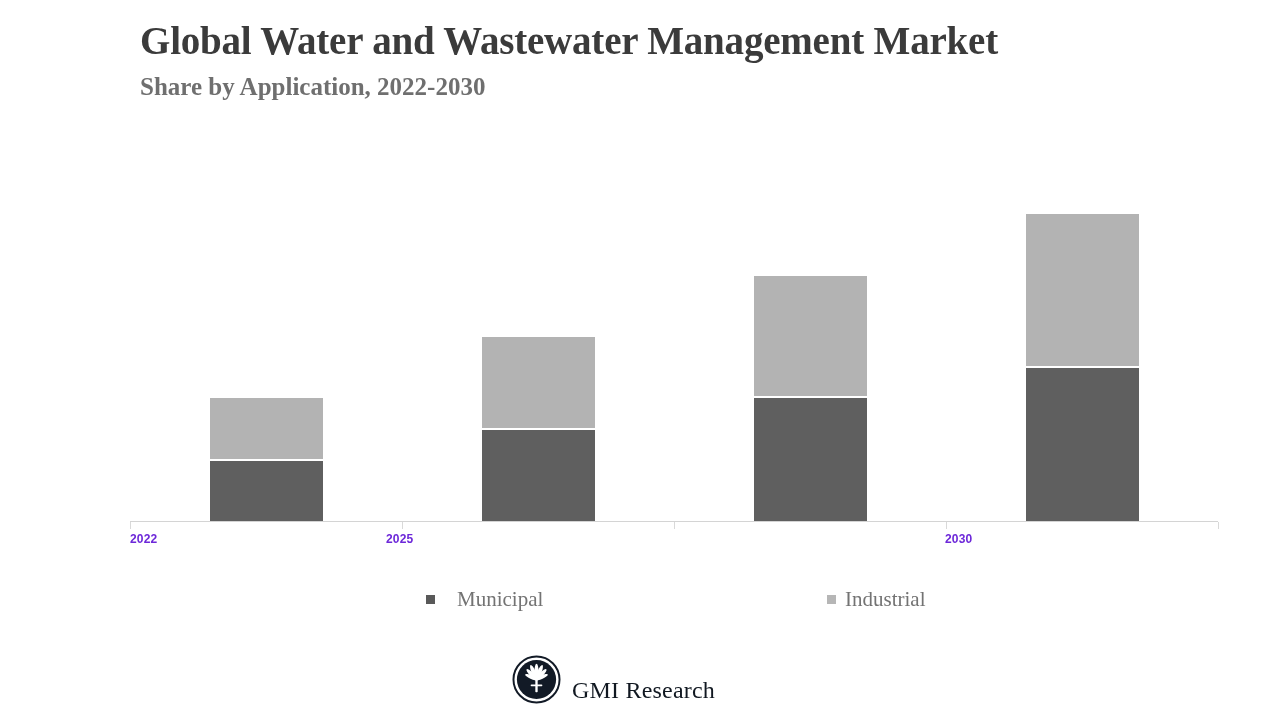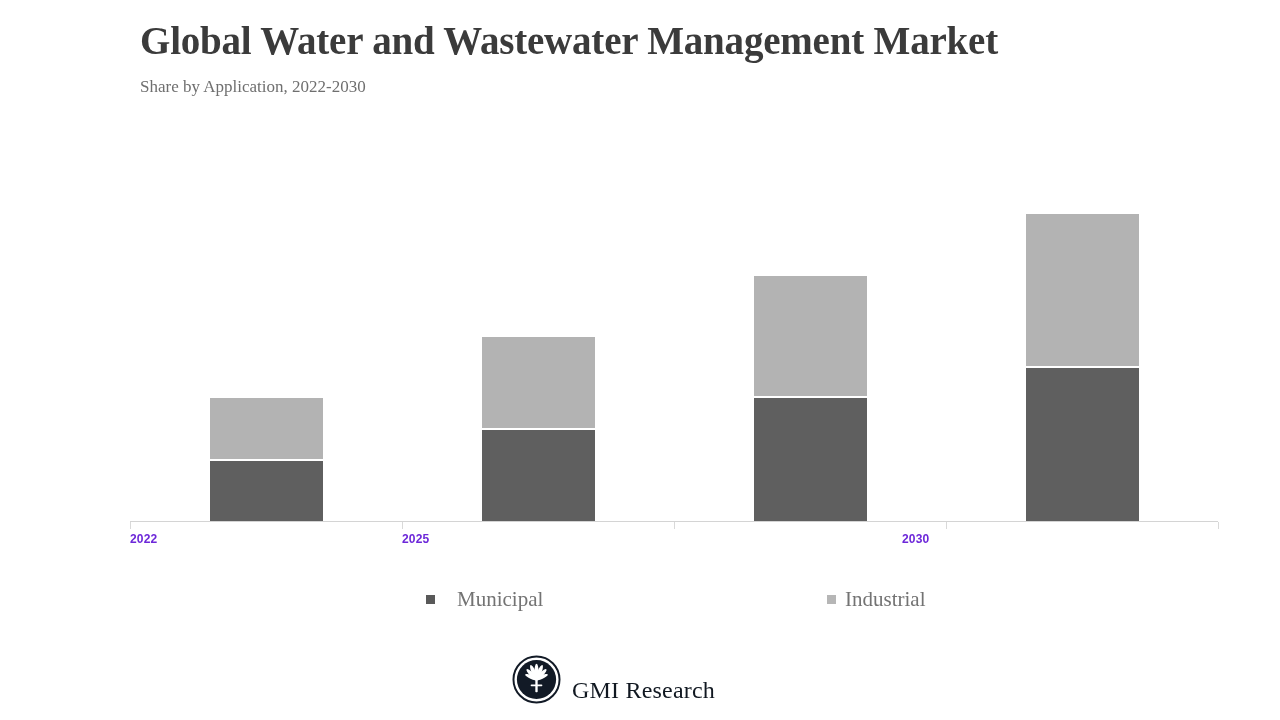--- a/index.html
+++ b/index.html
@@ -33,22 +33,22 @@
     font-family: "Liberation Serif", serif;
     font-weight: bold;
     font-size: 39px;
     line-height: 53px;
     color: #3b3b3b;
     letter-spacing: -0.2px;
     margin: 0;
   }
   .chart-subtitle {
     font-family: "Liberation Serif", serif;
-    font-weight: normal;
-    font-size: 17px;
+    font-weight: bold;
+    font-size: 25px;
     line-height: 32px;
     color: #6f6f6f;
     margin: 4px 0 0 0;
   }
 
   
   .plot-area {
     position: absolute;
     left: 130px;
     top: 180px;
@@ -194,22 +194,22 @@
     </div>
 
   <div class="axis-line"></div>
   <div class="axis-tick" style="left:130px;"></div>
   <div class="axis-tick" style="left:402px;"></div>
   <div class="axis-tick" style="left:674px;"></div>
   <div class="axis-tick" style="left:946px;"></div>
   <div class="axis-tick" style="left:1218px;"></div>
 
   <div class="cat-label" style="left:130px;">2022</div>
-  <div class="cat-label" style="left:402px;">2025</div>
-  <div class="cat-label" style="left:902px;">2030</div>
+  <div class="cat-label" style="left:386px;">2025</div>
+  <div class="cat-label" style="left:945px;">2030</div>
 
   <div class="legend">
     <div class="legend-item municipal">
       <span class="legend-swatch dark"></span>
       <span class="legend-text">Municipal</span>
     </div>
     <div class="legend-item industrial">
       <span class="legend-swatch light"></span>
       <span class="legend-text">Industrial</span>
     </div>

